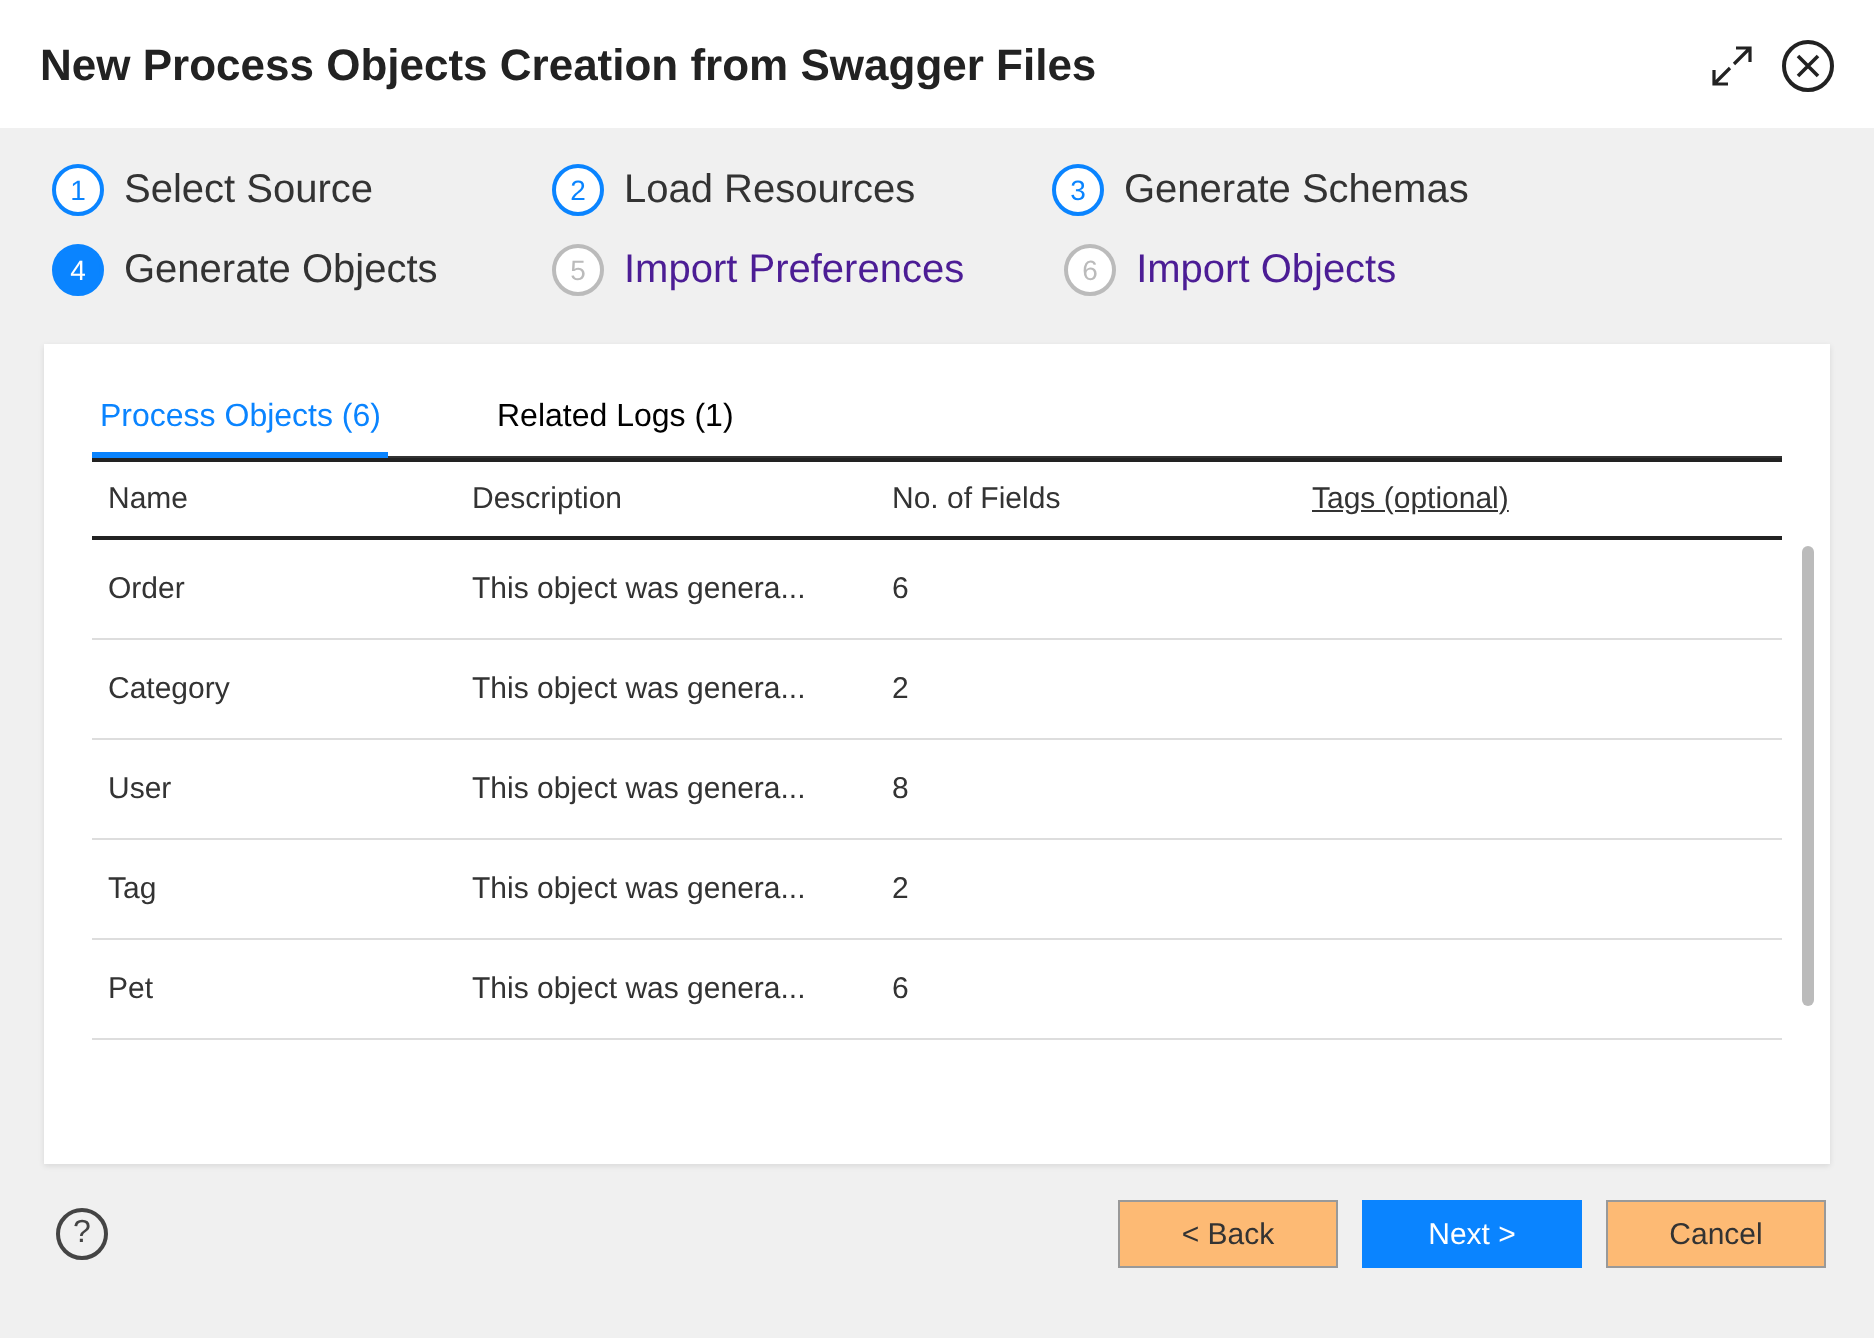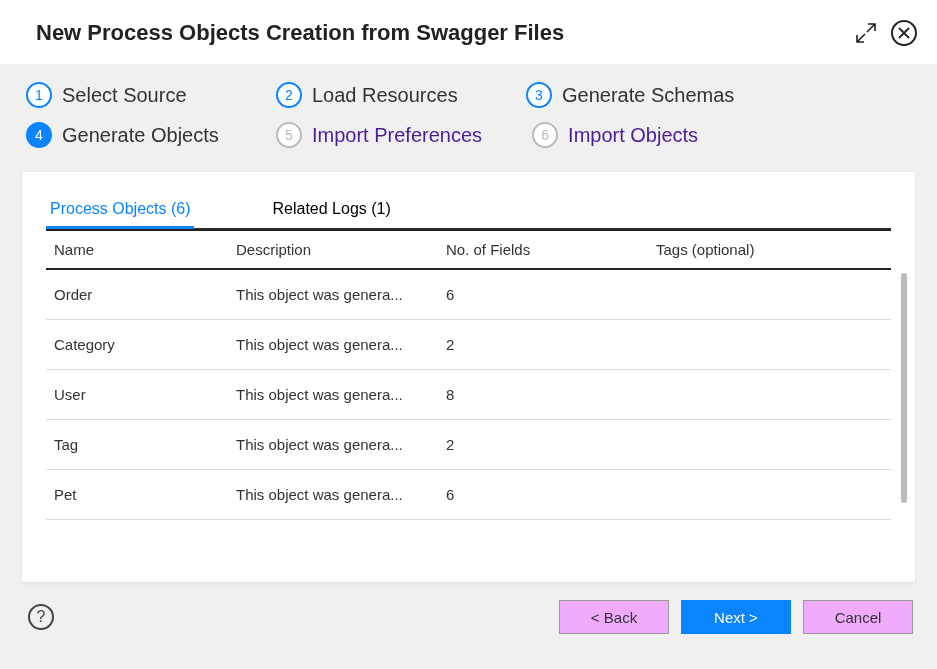--- a/index.html
+++ b/index.html
@@ -1,57 +1,57 @@
 <!DOCTYPE html>
 <html><head>
   <meta charset="utf-8">
   <style>
     * { box-sizing: border-box; margin: 0; padding: 0; }
     body { font-family: -apple-system, BlinkMacSystemFont, "Segoe UI", Arial, sans-serif; background: #f0f0f0; width: 937px; height: 669px; overflow: hidden; }
     
-    .header { background: #fff; padding: 20px 20px 18px 36px; display: flex; align-items: center; justify-content: space-between; }
+    .header { background: #fff; padding: 20px 20px 18px 20px; display: flex; align-items: center; justify-content: space-between; }
     .header-title { font-size: 22px; font-weight: 600; color: #222; }
     .header-controls { display: flex; gap: 12px; align-items: center; }
     .expand-icon, .close-icon { width: 26px; height: 26px; cursor: pointer; display: flex; align-items: center; justify-content: center; }
     .close-icon { border: 2px solid #222; border-radius: 50%; }
     
     .stepper { background: #f0f0f0; padding: 18px 26px 10px 26px; display: flex; flex-wrap: wrap; column-gap: 50px; row-gap: 14px; }
     .step { display: flex; align-items: center; gap: 10px; min-width: 200px; }
     .step-circle { width: 26px; height: 26px; border-radius: 50%; display: flex; align-items: center; justify-content: center; font-size: 14px; font-weight: 500; }
     .step-circle.completed { border: 2px solid #0a84ff; color: #0a84ff; background: #fff; }
     .step-circle.active { background: #0a84ff; color: #fff; border: 2px solid #0a84ff; }
     .step-circle.pending { border: 2px solid #bbb; color: #bbb; background: #fff; }
     .step-label { font-size: 20px; font-weight: 500; }
     .step-label.completed, .step-label.active { color: #333; }
     .step-label.pending { color: #4c1d95; }
     
     .content-panel { background: #fff; margin: 14px 22px 0 22px; padding: 20px 24px 10px 24px; box-shadow: 0 1px 3px rgba(0,0,0,0.1); height: 410px; position: relative; }
     
-    .tabs { display: flex; gap: 74px; border-bottom: 1px solid #333; }
+    .tabs { display: flex; gap: 50px; border-bottom: 1px solid #333; }
     .tab { padding: 8px 4px 10px 4px; font-size: 16px; font-weight: 500; cursor: pointer; position: relative; }
     .tab.active { color: #0a84ff; }
     .tab.active::after { content: ''; position: absolute; left: 0; right: 0; bottom: -1px; height: 3px; background: #0a84ff; }
     
     .table-wrapper { margin-top: 0; position: relative; }
     .table { width: 100%; }
     .table-header { display: flex; border-top: 2px solid #222; border-bottom: 2px solid #222; padding: 10px 0; }
     .table-row { display: flex; border-bottom: 1px solid #ddd; padding: 16px 0; }
     .col-name { width: 190px; padding-left: 8px; }
     .col-desc { width: 200px; white-space: nowrap; overflow: hidden; text-overflow: ellipsis; }
     .col-fields { width: 220px; padding-left: 10px; }
-    .col-tags { flex: 1; }
+    .col-tags { flex: 1; text-decoration: underline; }
     .table-header .col-name, .table-header .col-desc, .table-header .col-fields, .table-header .col-tags { font-size: 15px; color: #333; font-weight: 400; }
     .table-row span { font-size: 15px; color: #333; font-weight: 300; }
     
     .scrollbar { position: absolute; right: -16px; top: 44px; width: 6px; height: 230px; background: #bbb; border-radius: 3px; }
     
     .footer { display: flex; align-items: center; justify-content: space-between; padding: 18px 24px 0 28px; }
     .help-icon { width: 26px; height: 26px; border: 2px solid #444; border-radius: 50%; display: flex; align-items: center; justify-content: center; font-size: 16px; color: #444; cursor: pointer; }
     .footer-buttons { display: flex; gap: 12px; }
-    .btn { min-width: 110px; height: 34px; font-size: 15px; border: 1px solid #999; background: #f0abfc; cursor: pointer; display: flex; align-items: center; justify-content: center; color: #333; }
+    .btn { min-width: 110px; height: 34px; font-size: 15px; border: 1px solid #999; background: #fdba74; cursor: pointer; display: flex; align-items: center; justify-content: center; color: #333; }
     .btn.primary { background: #0a84ff; border-color: #0a84ff; color: #fff; }
   </style>
 </head>
 <body>
 
 <div class="header">
   <div class="header-title">New Process Objects Creation from Swagger Files</div>
   <div class="header-controls">
     <div class="expand-icon">
       <svg width="22" height="22" viewBox="0 0 22 22" stroke="#222" stroke-width="1.6" fill="none">

